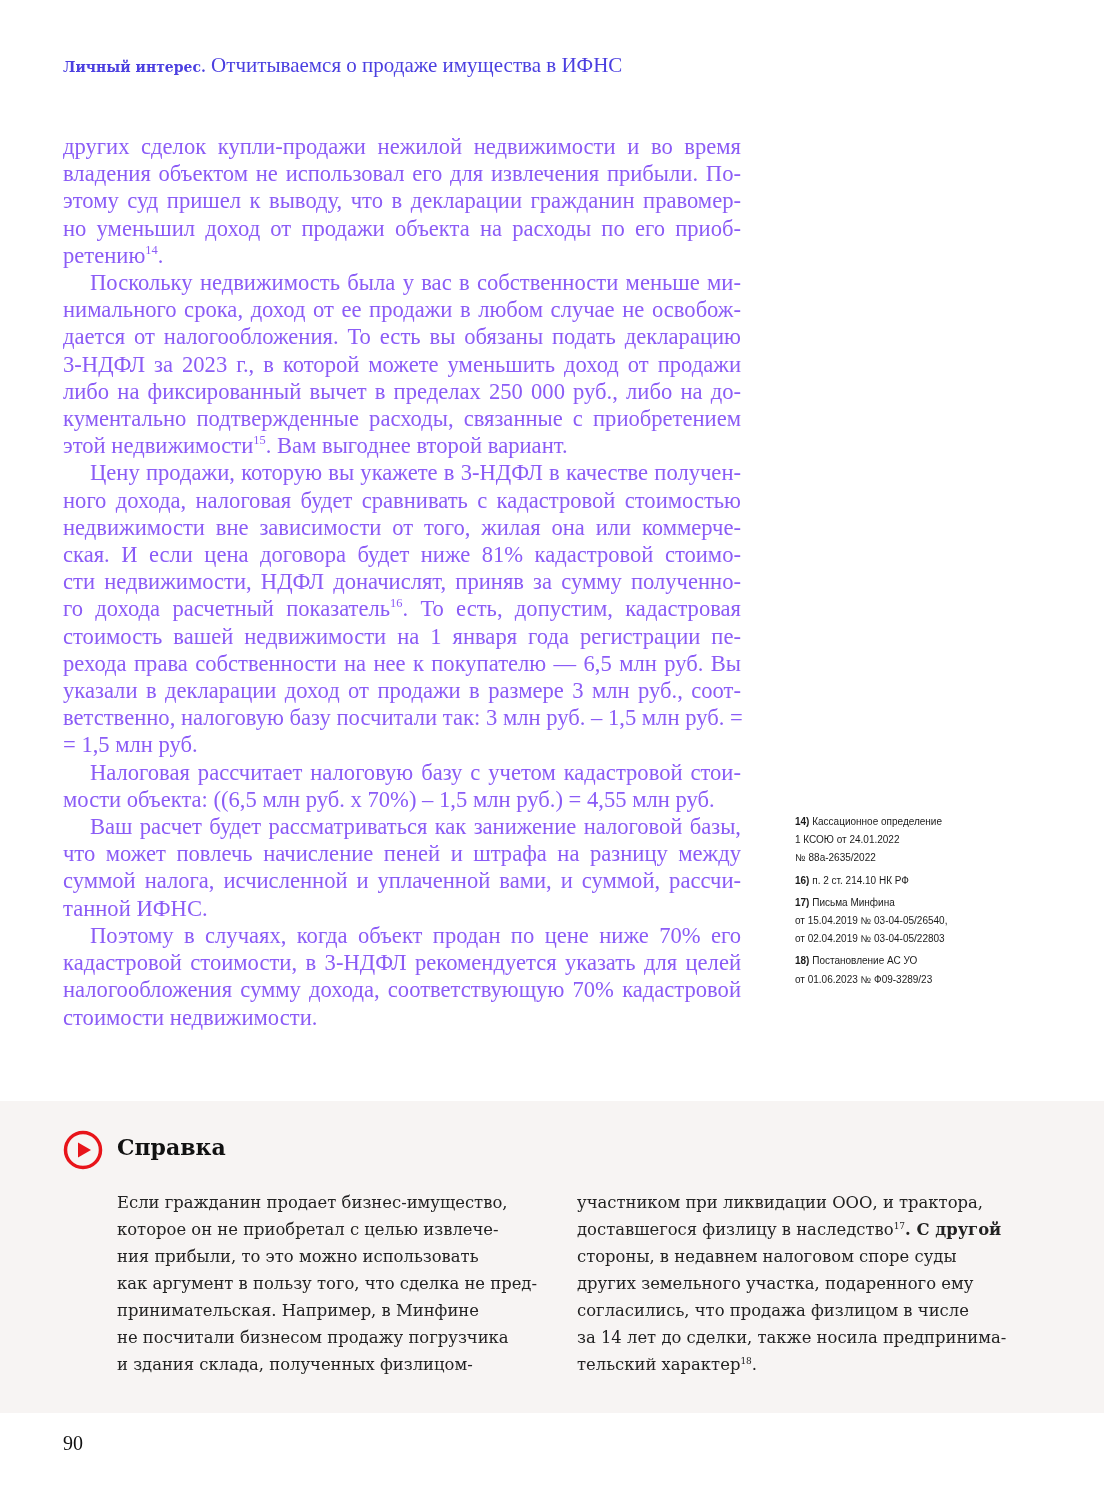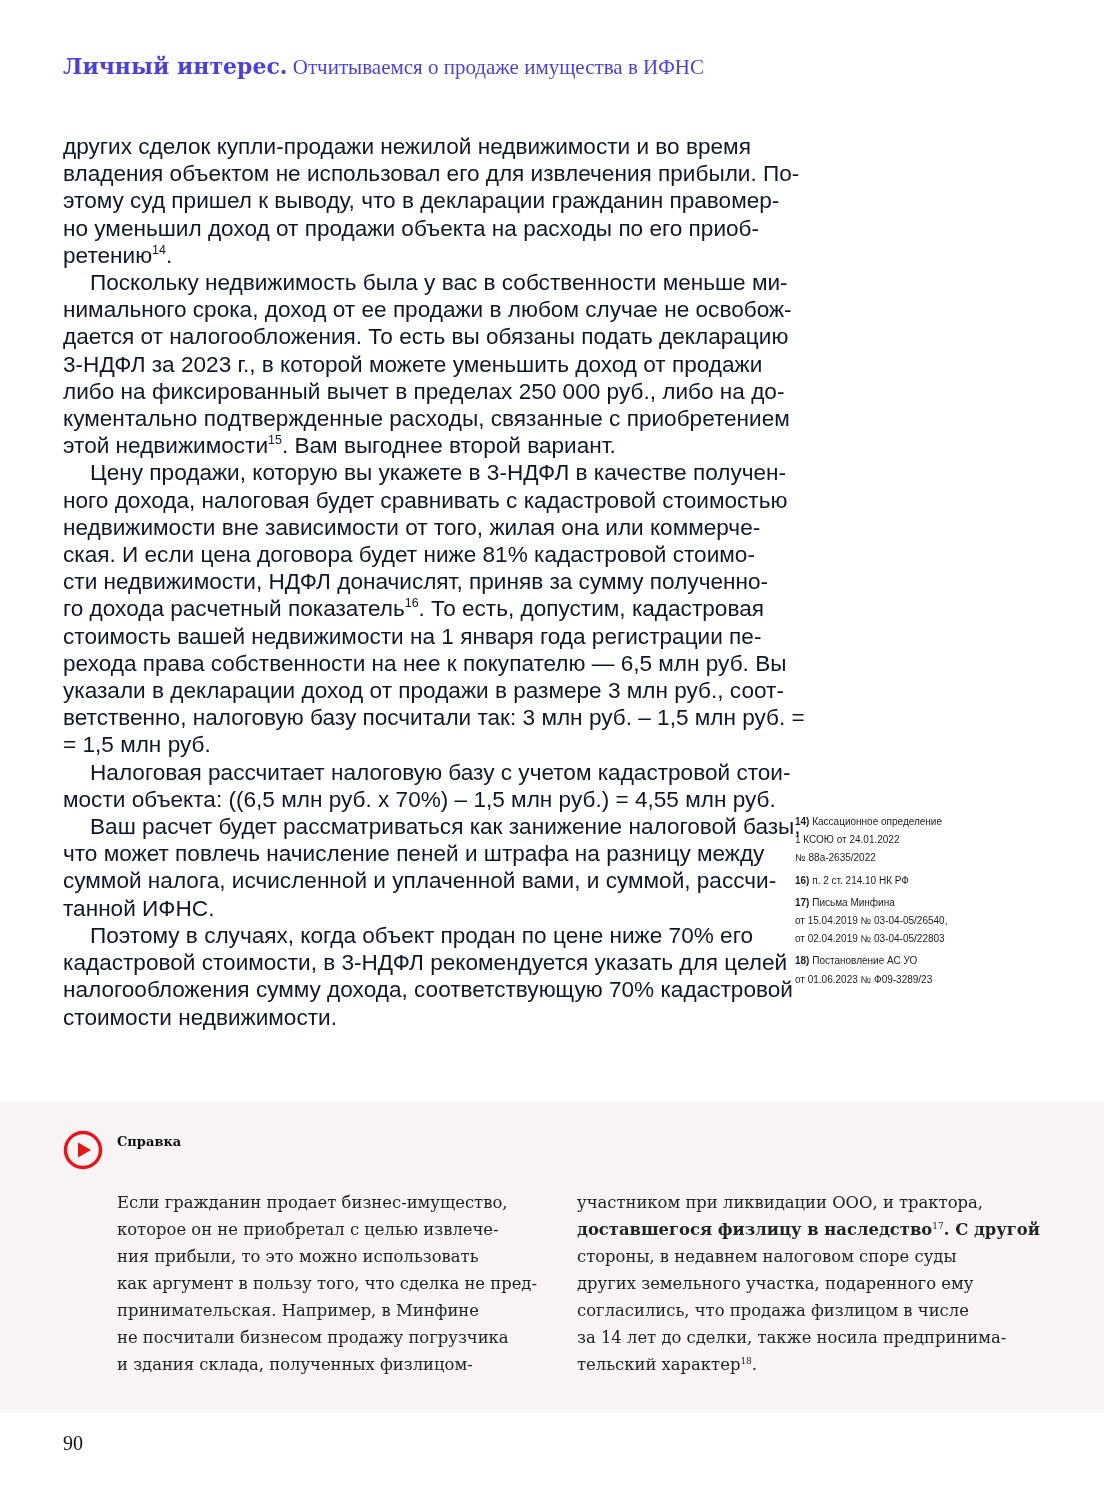--- a/index.html
+++ b/index.html
@@ -1,42 +1,42 @@
 <!DOCTYPE html>
 <html><head>
 <meta charset="utf-8">
 <style>
   html, body { margin: 0; padding: 0; background: #ffffff; }
   body { width: 1104px; height: 1500px; position: relative; overflow: hidden;
          font-family: "DejaVu Serif", "Liberation Serif", serif; color: #1a1a1a; }
 
   .running-head { position: absolute; left: 63px; top: 53px; font-size: 21px; color: #4b3fe0;
                   font-family: "Liberation Serif", serif; white-space: nowrap; }
-  .running-head .bold { font-weight: bold; font-family: "DejaVu Serif", serif; font-size: 22px; }
+  .running-head .bold { font-weight: bold; font-family: "DejaVu Serif", serif; font-size: 14px; }
 
   .main-col { position: absolute; left: 63px; top: 133px; width: 678px;
-              font-family: Liberation Sans, sans-serif; font-size: 22.6px; line-height: 27.2px;
-              color: #0f172a; }
+              font-family: Liberation Serif, serif; font-size: 22.6px; line-height: 27.2px;
+              color: #8b5cf6; }
   .main-col p { margin: 0; text-align: justify; text-align-last: left; }
   .main-col .line { display: block; white-space: nowrap; text-align: justify; text-align-last: justify; }
   .main-col .line.last { text-align-last: left; }
   sup { font-size: 0.55em; vertical-align: 0.7em; line-height: 0; }
 
   .footnotes { position: absolute; left: 795px; top: 813px; width: 230px;
                font-family: Liberation Sans, sans-serif; font-size: 10px; line-height: 18.2px; color: #1a1a1a; }
   .fn { margin-bottom: 4px; white-space: nowrap; }
   .fn .num { font-weight: bold; }
 
   .sidebar-box { position: absolute; left: 0; top: 1101px; width: 1104px; height: 312px; background: #f7f4f3; }
   .sidebar-box .scallop { position: absolute; left: 0; top: -4px; width: 1104px; height: 8px;
       background-image: radial-gradient(circle at 5px 0px, #ffffff 3.6px, transparent 4px);
       background-size: 10px 8px; background-repeat: repeat-x; }
   .sidebar-icon { position: absolute; left: 63px; top: 1130px; width: 40px; height: 40px; }
   .sidebar-title { position: absolute; left: 117px; top: 1134px; font-family: "DejaVu Serif", serif;
-                   font-weight: bold; font-size: 13px; color: #111; }
+                   font-weight: bold; font-size: 22px; color: #111; }
   .sidebar-col { position: absolute; top: 1189px; font-family: "DejaVu Serif", serif;
                  font-size: 16.4px; line-height: 27px; color: #222; white-space: nowrap; }
   .sidebar-col.left { left: 117px; }
   .sidebar-col.right { left: 577px; }
   .sidebar-col span { display: block; }
 
   .page-number { position: absolute; left: 63px; top: 1432px; font-family: Liberation Serif, serif;
                  font-size: 20px; color: #111; }
 </style>
 </head>
@@ -136,21 +136,21 @@
   <span>которое он не приобретал с целью извлече-</span>
   <span>ния прибыли, то это можно использовать</span>
   <span>как аргумент в пользу того, что сделка не пред-</span>
   <span>принимательская. Например, в Минфине</span>
   <span>не посчитали бизнесом продажу погрузчика</span>
   <span>и здания склада, полученных физлицом-</span>
 </div>
 
 <div class="sidebar-col right">
   <span>участником при ликвидации ООО, и трактора,</span>
-  <span><b style="font-weight:bold">доставшегося физлицу в наследство</b><sup>17</sup><b style="font-weight:bold">. С другой</b></span>
+  <span><b style="font-weight:normal">доставшегося физлицу в наследство</b><sup>17</sup><b style="font-weight:bold">. С другой</b></span>
   <span>стороны, в недавнем налоговом споре суды</span>
   <span>других земельного участка, подаренного ему</span>
   <span>согласились, что продажа физлицом в числе</span>
   <span>за 14 лет до сделки, также носила предпринима-</span>
   <span><b style="font-weight:normal">тельский характер</b><sup>18</sup><b style="font-weight:normal">.</b></span>
 </div>
 
 <div class="page-number">90</div>
 
 </body></html>

